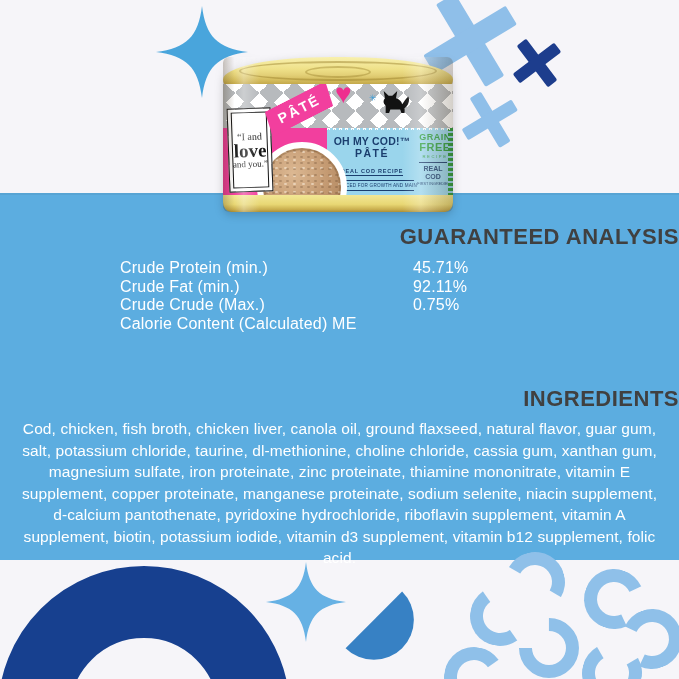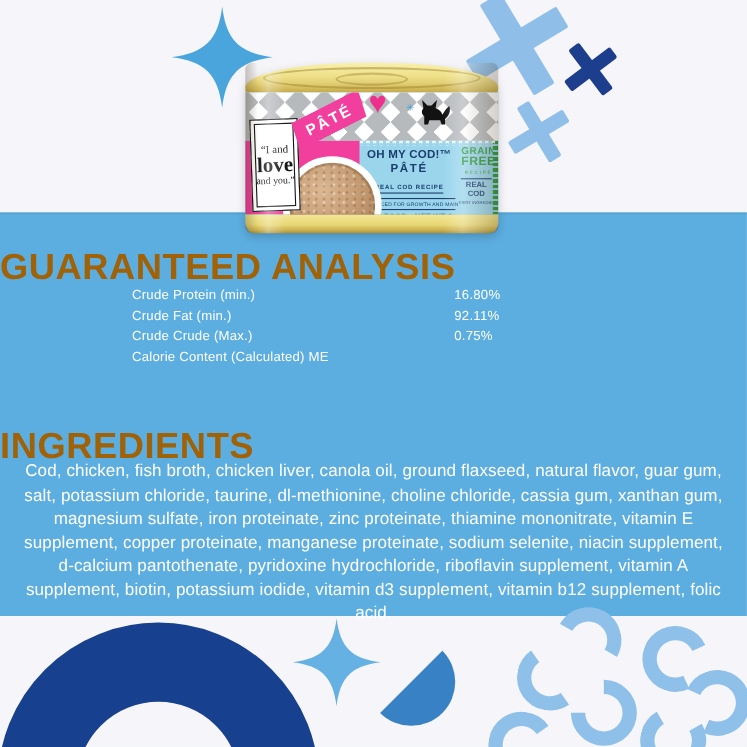--- a/index.html
+++ b/index.html
@@ -68,25 +68,25 @@
   .g2{font-size:11px;font-weight:bold;letter-spacing:.5px;line-height:11px;}
   .g3{font-size:4.2px;letter-spacing:1.6px;margin-top:1px;}
   .g4{font-size:7px;font-weight:bold;color:#1b3e6e;margin:3px 6px 0 2px;border-top:1px solid #1b3e6e;padding-top:2px;line-height:8px;}
   .g5{font-size:3.8px;color:#1b3e6e;margin-top:1px;}
   .can-bottom{position:absolute;left:0;top:138px;width:230px;height:17px;border-radius:0 0 8px 8px/0 0 10px 10px;
     background:linear-gradient(180deg,#f2e795 0%,#e8d774 55%,#c9ae4e 85%,#ac8f35 100%);}
   .can-shade{position:absolute;inset:0;z-index:9;pointer-events:none;border-radius:6px;
     background:linear-gradient(90deg,rgba(60,40,10,.25) 0%,rgba(255,255,255,0) 5%,rgba(255,255,255,.30) 9%,rgba(255,255,255,0) 16%,rgba(0,0,0,0) 78%,rgba(255,255,255,.25) 86%,rgba(60,40,10,.22) 100%);}
 
   
-  .section-title{position:absolute;left:0;right:0;text-align:left;color:#a16207;font-size:33px;font-weight:bold;letter-spacing:.5px;}
+  .section-title{position:absolute;left:0;right:0;text-align:right;color:#404040;font-size:22px;font-weight:bold;letter-spacing:.5px;}
   .ga-title{top:224px;}
   .ing-title{top:386px;}
   .ga-table{position:absolute;left:120px;top:259px;width:545px;color:#fff;}
-  .ga-row{display:flex;font-size:12px;line-height:18.5px;letter-spacing:.2px;}
+  .ga-row{display:flex;font-size:16px;line-height:18.5px;letter-spacing:.2px;}
   .ga-row .lab{width:293px;flex:none;}
   .ing-text{position:absolute;left:16px;top:418px;width:647px;text-align:center;color:#fff;font-size:15.5px;line-height:21.5px;letter-spacing:.1px;}
 </style>
 </head>
 <body>
 
 <div class="stage">
 
   <div class="band-bg"></div>
 
@@ -146,21 +146,21 @@
       </div>
     </div>
     <div class="can-bottom"></div>
     <div class="can-shade"></div>
   </div>
 
   <div class="section-title ga-title">GUARANTEED ANALYSIS</div>
   <div class="ga-table">
     <div class="ga-row">
       <span class="lab">Crude Protein (min.)</span>
-      <span class="val">16.80%</span>
+      <span class="val">45.71%</span>
     </div>
     <div class="ga-row">
       <span class="lab">Crude Fat (min.)</span>
       <span class="val">92.11%</span>
     </div>
     <div class="ga-row">
       <span class="lab">Crude Crude (Max.)</span>
       <span class="val">0.75%</span>
     </div>
     <div class="ga-row">

